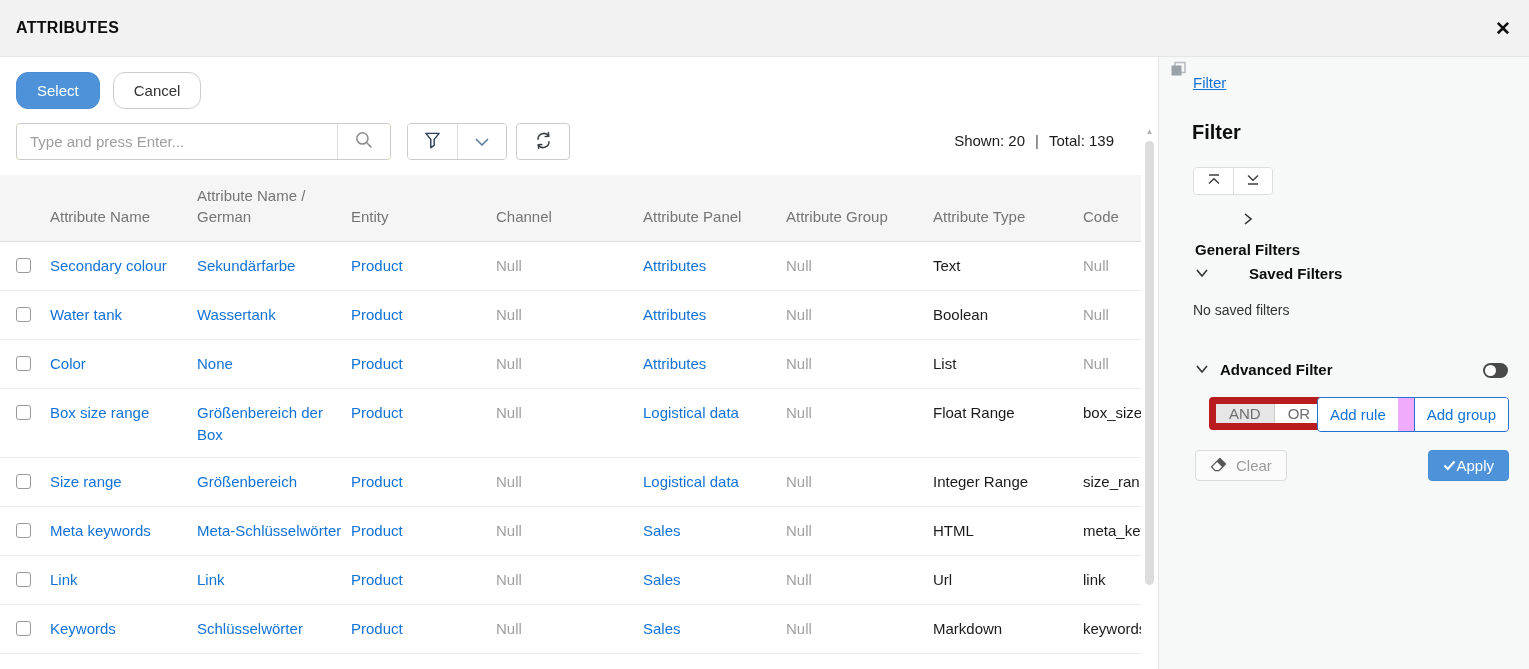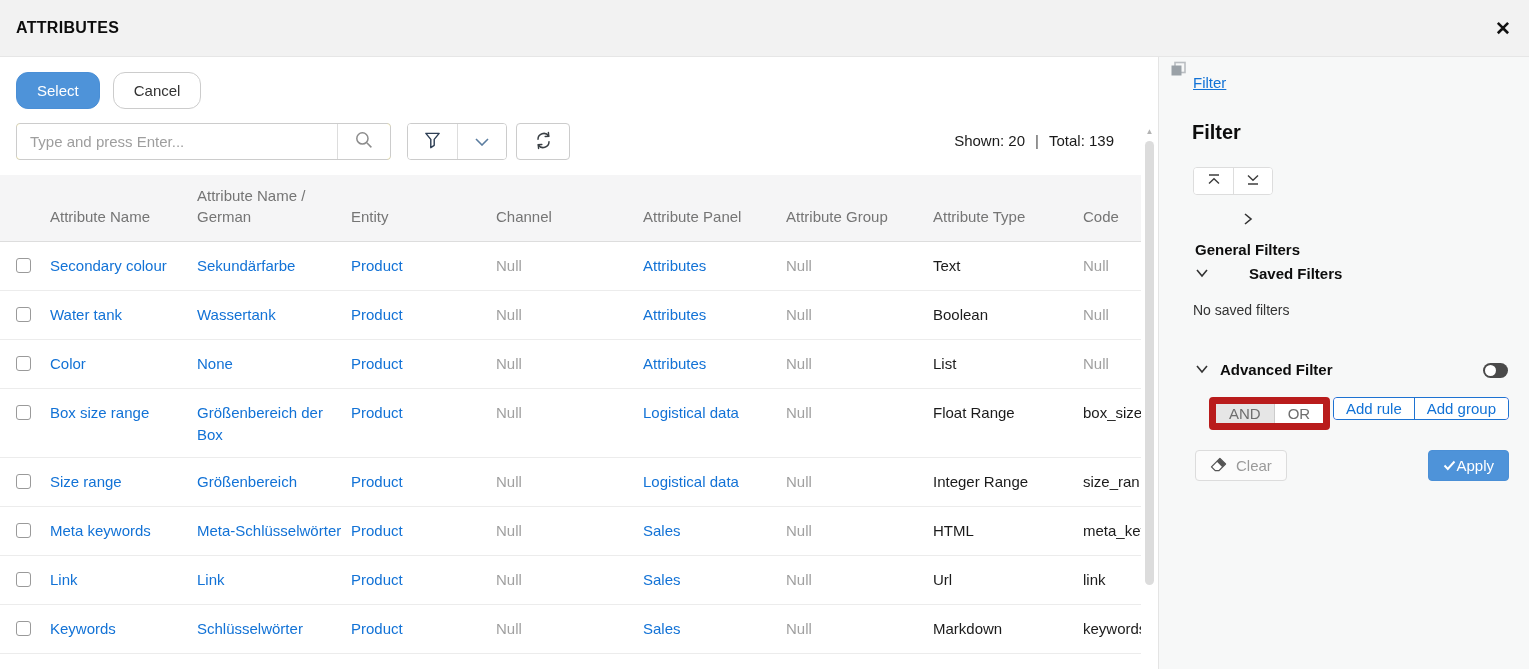--- a/index.html
+++ b/index.html
@@ -91,25 +91,25 @@
   .toggle .knob { position:absolute; left:2px; top:2px; width:11px; height:11px;
                   background:#fff; border-radius:50%; }
 
   .logic-group { position:absolute; left:34px; top:340px; display:flex; height:33px;
                  border:7px solid #b91c1c; border-radius:4px; overflow:hidden;margin-left:16px; }
   .logic-group .seg { border:none; font-size:15px; font-family:inherit; color:#6e6e6e;
                       padding:0 13px; cursor:pointer; }
   .logic-group .seg.active { background:#e6e6e6; }
   .logic-group .seg.inactive { background:#fff; border-left:1px solid #ccc; }
 
-  .add-group { position:absolute; right:20px; top:340px; display:flex; height:23px;
+  .add-group { position:absolute; right:20px; top:340px; display:flex; height:35px;
                border:1px solid #1e73d2; border-radius:4px; overflow:hidden; background:#f0abfc; }
   .add-group .seg { border:none; background:#fff; color:#1272d6; font-size:15px;
                     font-family:inherit; padding:0 12px; cursor:pointer; }
-  .add-group .seg + .seg { border-left:1px solid #1e73d2; }
+  .add-group .seg + .seg { border-left:1px solid #1e73d2;margin-left:16px; }
 
   .clear-btn { position:absolute; left:36px; top:393px; height:31px; border:1px solid #dcdcdc;
                border-radius:4px; background:#fbfbfb; color:#9a9a9a; font-size:15px;
                font-family:inherit; padding:0 14px; display:flex; align-items:center;
                gap:9px; cursor:pointer; }
   .apply-btn { position:absolute; right:20px; top:393px; height:31px; border:1px solid #4a8fd6;
                border-radius:4px; background:#4e93d9; color:#fff; font-size:15px;
                font-family:inherit; padding:0 14px; display:flex; align-items:center;
                cursor:pointer; }
 </style>

